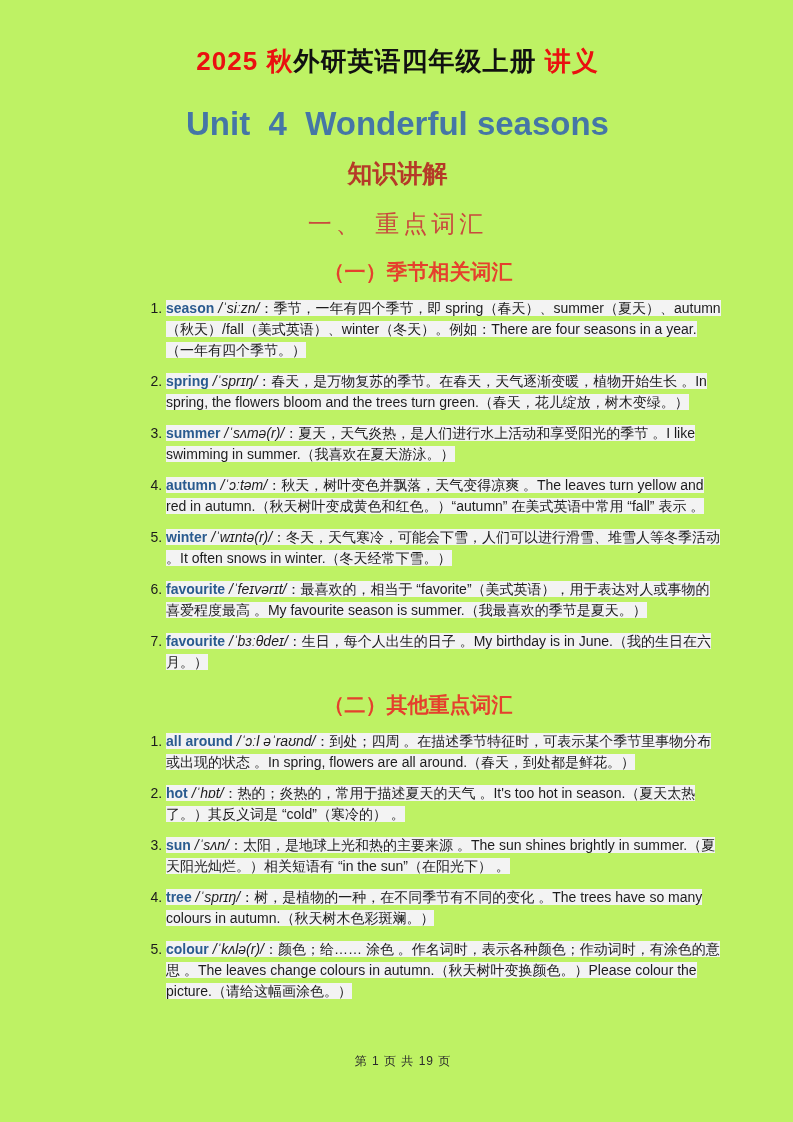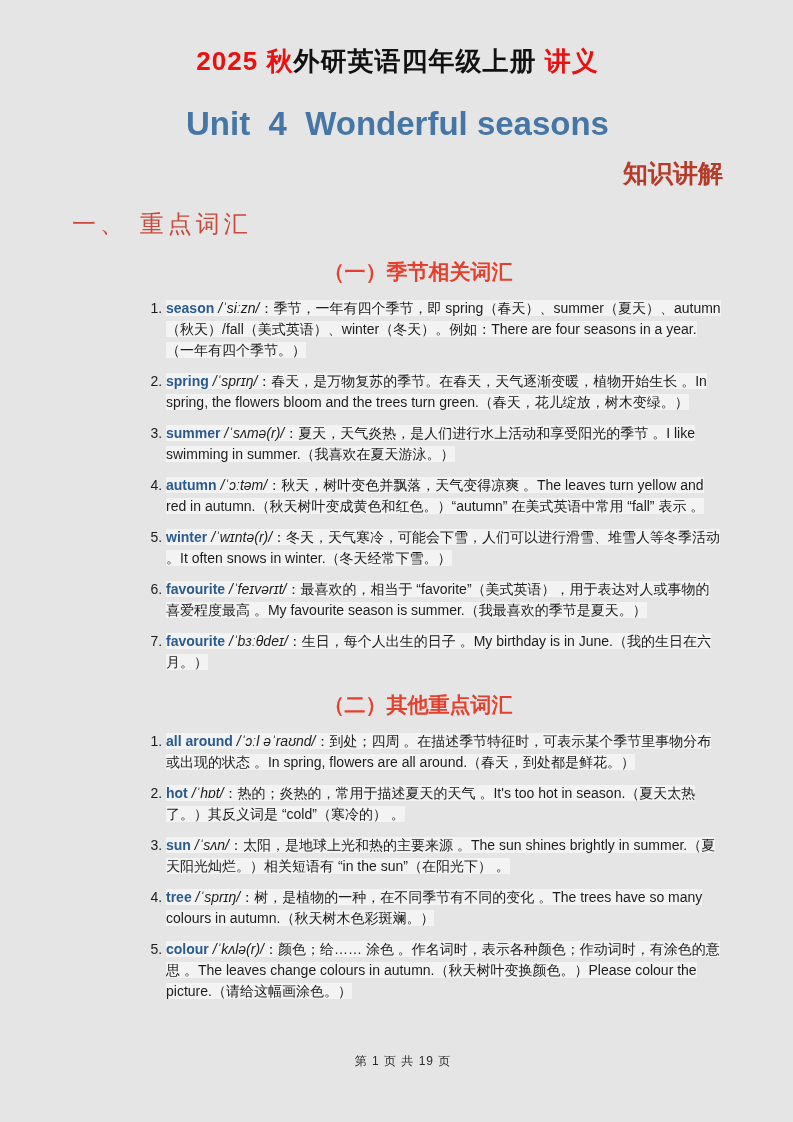--- a/index.html
+++ b/index.html
@@ -5,21 +5,21 @@
   html, body {
     margin: 0;
     padding: 0;
     background: #ffffff;
   }
   .page {
     position: relative;
     width: 793px;
     height: 1122px;
     margin: 0 auto;
-    background: #e5e5e5;
+    background: #bef264;
     box-sizing: border-box;
     padding: 44px 70px 0 72px;
     font-family: "Liberation Sans", sans-serif;
     color: #1c1c1c;
     overflow: hidden;
   }
 
   
   .doc-title {
     text-align: center;
@@ -36,38 +36,39 @@
     text-align: center;
     margin-top: 24px;
     font-size: 33px;
     font-weight: bold;
     color: #4576a6;
     line-height: 44px;
     white-space: pre;
   }
 
   .banner {
-    text-align: right;
+    text-align: center;
     margin-top: 12px;
     font-size: 25px;
     font-weight: bold;
     color: #b53a28;
     font-family: "DejaVu Serif", "Liberation Serif", serif;
     line-height: 32px;
   }
 
   
   .part-heading {
     margin-top: 18px;
     font-size: 24px;
     color: #c94a3d;
     font-family: "DejaVu Serif", "Liberation Serif", serif;
     letter-spacing: 4px;
     line-height: 32px;
     white-space: pre;
+    text-align: center;
   }
   .subhead {
     margin: 22px 0 0 41px;
     font-size: 21px;
     font-weight: bold;
     color: #e5402d;
     line-height: 20px;
     text-align: center;
   }
 

